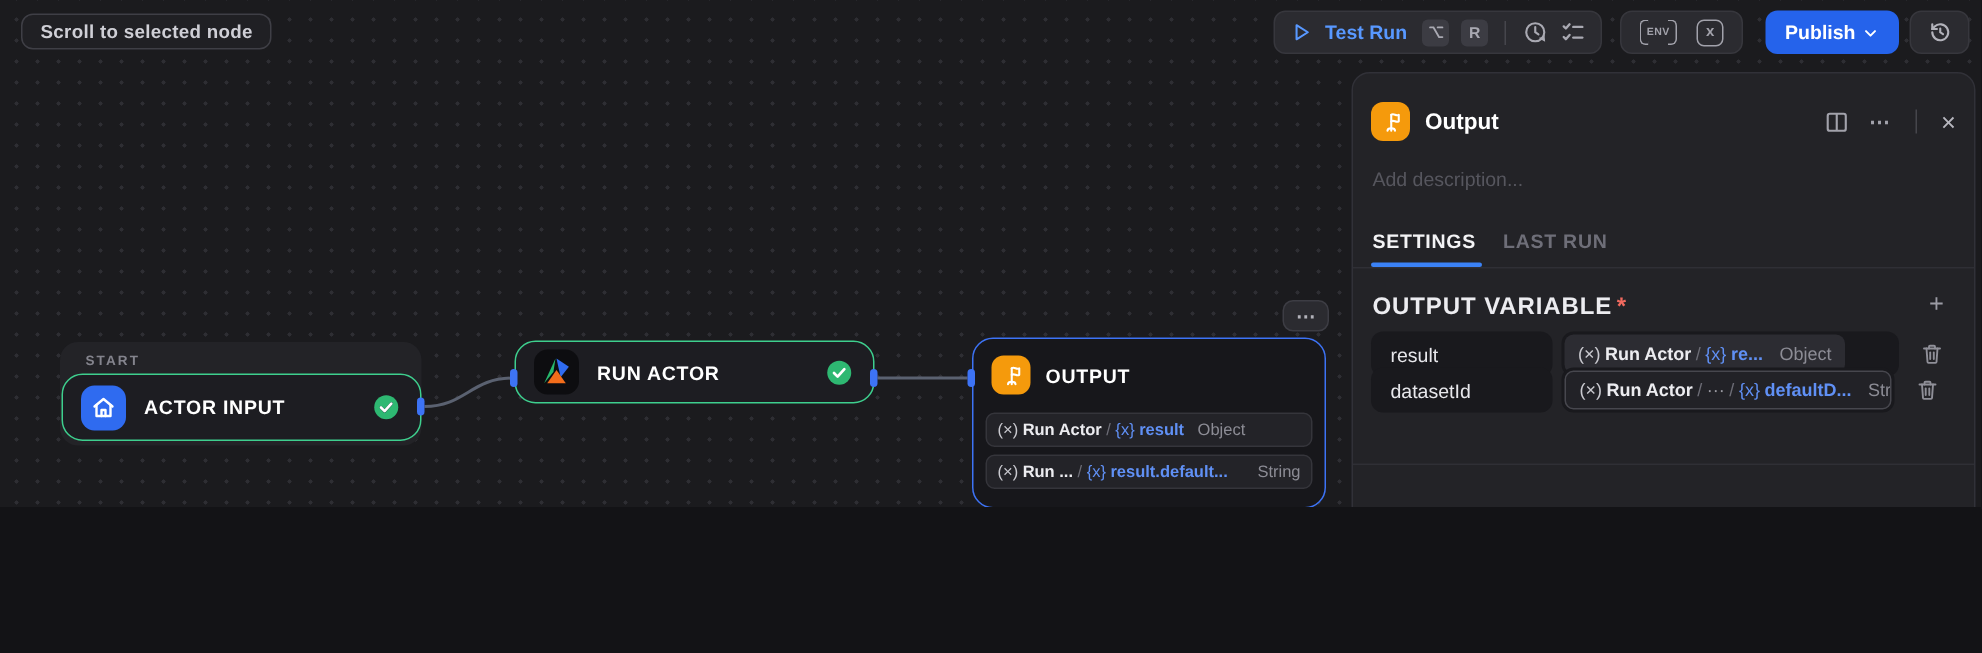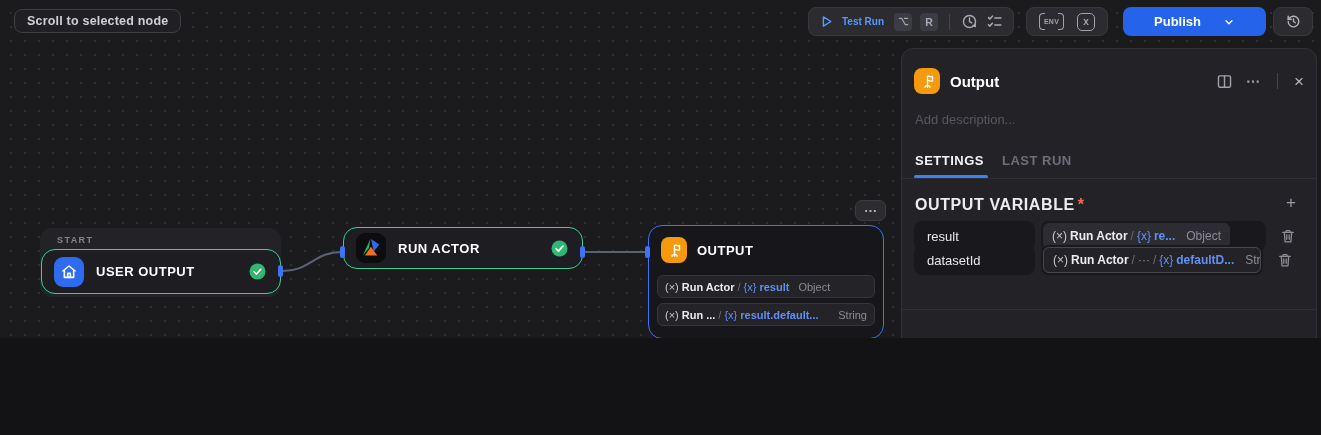--- a/index.html
+++ b/index.html
@@ -70,30 +70,30 @@
     color:#b2b2ba; font-size:13px; font-weight:700; line-height:1;
   }
   
   .toolbar { position:absolute; top:7px; right:8px; display:flex; align-items:center; }
   .tb-group {
     height:29px; display:flex; align-items:center; background:#2b2b30;
     border:1px solid #37373d; border-radius:8px; padding:0 10px;
   }
   .g1 { gap:8px; margin-right:12px; }
   .g2 { gap:13px; margin-right:15px; padding:0 12px; }
-  .testrun-label { font-size:10px; font-weight:700; color:#5898ff; margin-right:2px;text-align:center; }
+  .testrun-label { font-size:13px; font-weight:700; color:#5898ff; margin-right:2px;text-align:center; }
   .keycap {
     min-width:18px; height:18px; padding:0 3px; background:#3c3c43; border-radius:4px;
     display:flex; align-items:center; justify-content:center;
     font-size:10.5px; font-weight:700; color:#a9a9b2;
   }
   .vsep { width:1px; height:16px; background:#46464c; margin:0 3px; }
   .publish-btn {
-    height:29px; padding:0 31px; background:#2563eb; border-radius:8px;
-    display:flex; align-items:center; gap:22px; margin-right:7px;
+    height:29px; padding:0 13px; background:#2563eb; border-radius:8px;
+    display:flex; align-items:center; gap:4px; margin-right:7px;
     font-size:13px; font-weight:700; color:#fff;
   }
   .history-btn {
     width:40px; height:29px; background:#2b2b30; border:1px solid #37373d;
     border-radius:8px; display:flex; align-items:center; justify-content:center;
   }
   .env-icon { position:relative; width:25px; height:17px; display:flex; align-items:center; justify-content:center; }
   .env-icon::before, .env-icon::after { content:""; position:absolute; top:0; bottom:0; width:5px; border:1.6px solid #a2a2ab; }
   .env-icon::before { left:0; border-right:none; border-radius:4px 0 0 4px; }
   .env-icon::after { right:0; border-left:none; border-radius:0 4px 4px 0; }
@@ -168,21 +168,21 @@
     <div class="start-label">START</div>
   </div>
   <div class="node node-user-input">
     <span class="sq-icon icon-home">
       <svg width="16" height="16" viewBox="0 0 24 24" fill="none" stroke="#fff" stroke-width="2.4" stroke-linecap="round" stroke-linejoin="round">
         <path d="M3 10.5 12 3l9 7.5"></path>
           <path d="M5 9v11h14V9"></path>
           <path d="M10 20v-6h4v6"></path>
       </svg>
     </span>
-    <span class="node-title">USER OUTPUT</span>
+    <span class="node-title">ACTOR INPUT</span>
     <span class="check">
       <svg width="17" height="17" viewBox="0 0 17 17">
           <circle cx="8.5" cy="8.5" r="8" fill="#2eb872"></circle>
         <path d="M5 8.7l2.4 2.4 4.5-5" stroke="#123" stroke-width="2" fill="none" stroke-linecap="round" stroke-linejoin="round" opacity="0.85"></path>
         <path d="M5 8.7l2.4 2.4 4.5-5" stroke="#fff" stroke-width="1.8" fill="none" stroke-linecap="round" stroke-linejoin="round"></path>
       </svg>
     </span>
   </div>
 
   <div class="node node-run-actor">

